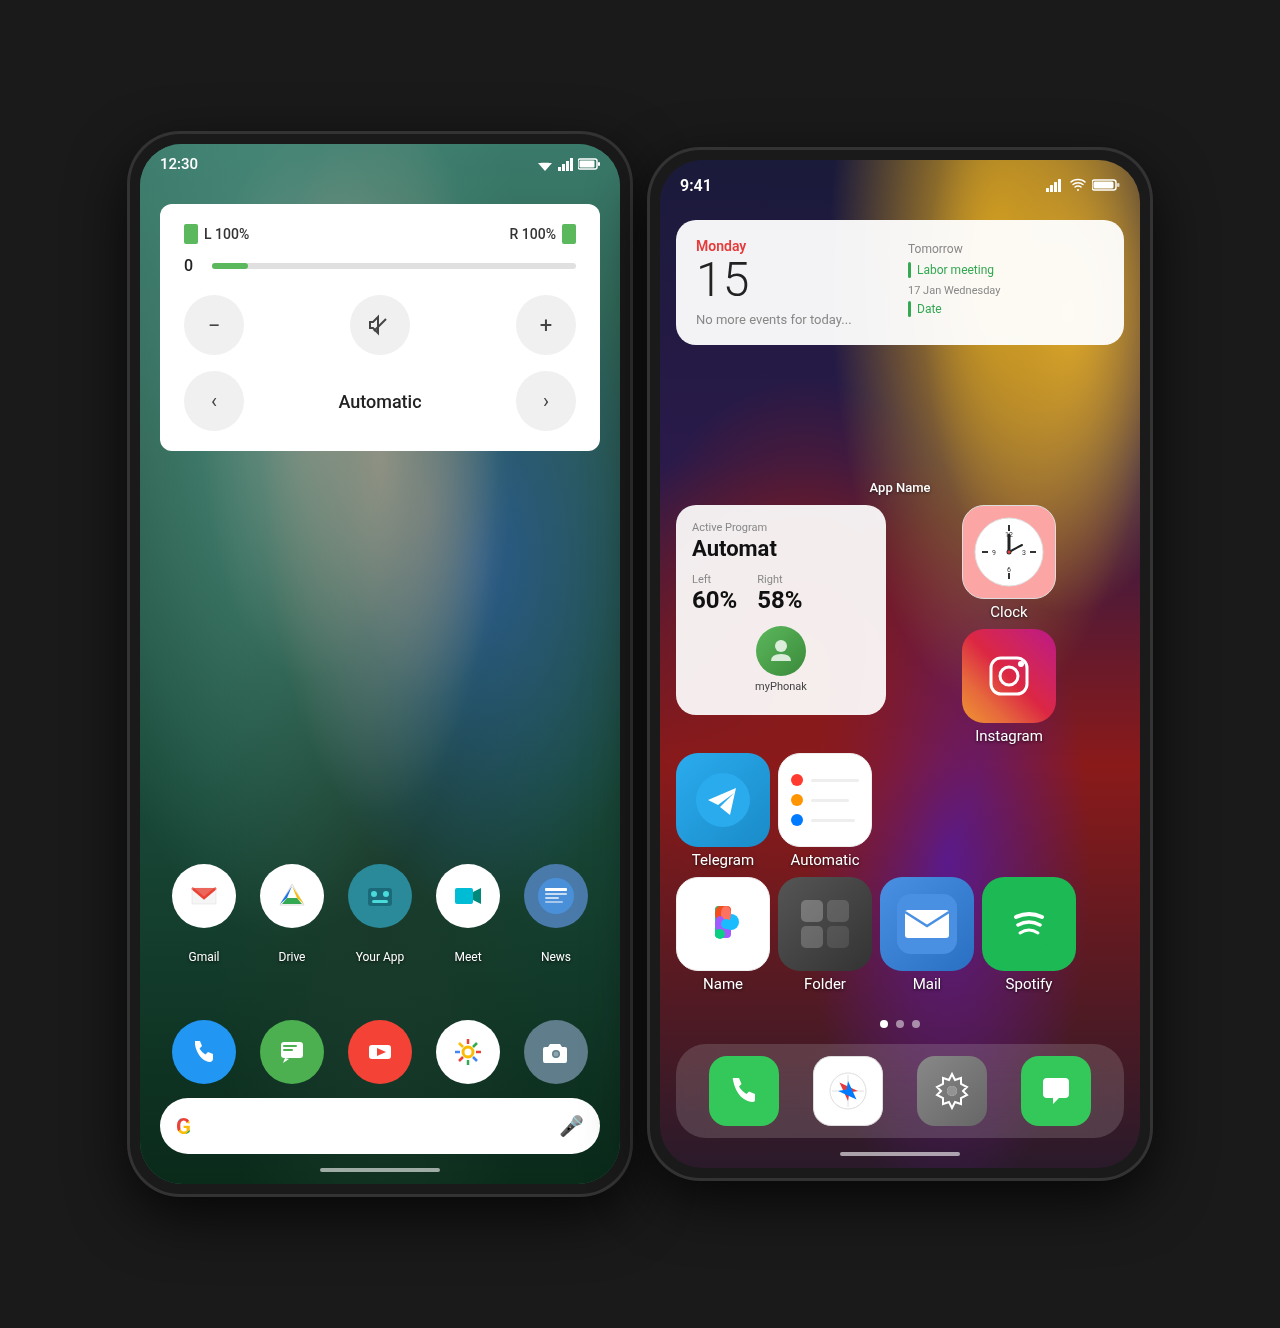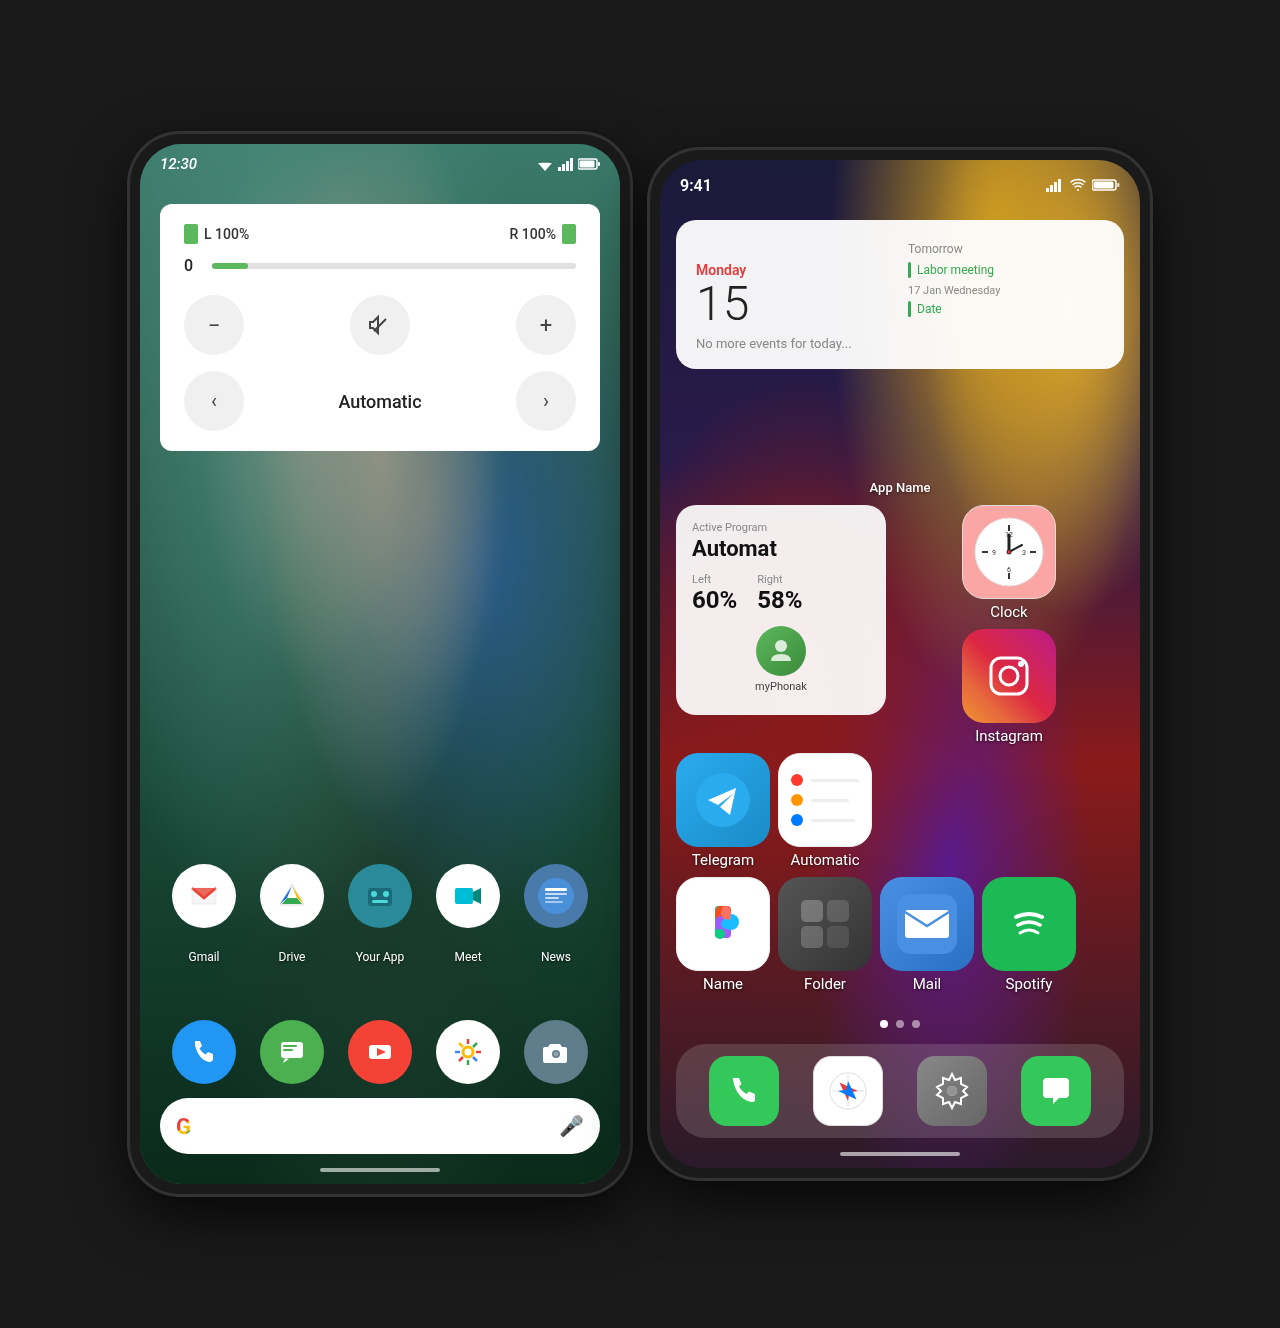--- a/index.html
+++ b/index.html
@@ -56,21 +56,20 @@
       position: absolute;
       top: 0;
       left: 0;
       right: 0;
       height: 40px;
       display: flex;
       justify-content: space-between;
       align-items: center;
       padding: 0 20px;
       z-index: 10;
-      font-style: italic;
     }
     .android-time {
       color: white;
       font-size: 15px;
       font-weight: 500;
     }
     .android-status-icons {
       display: flex;
       gap: 4px;
       align-items: center;
@@ -305,21 +304,20 @@
       right: 16px;
       background: rgba(255,255,255,0.95);
       border-radius: 20px;
       padding: 18px 20px;
       z-index: 5;
       display: flex;
       gap: 16px;
     }
     .calendar-left {
       flex: 1;
-      margin-top: 24px;
     }
     .calendar-day-name {
       color: #e63b3b;
       font-size: 14px;
       font-weight: 600;
       margin-bottom: 2px;
     }
     .calendar-date-num {
       color: #222;
       font-size: 48px;

